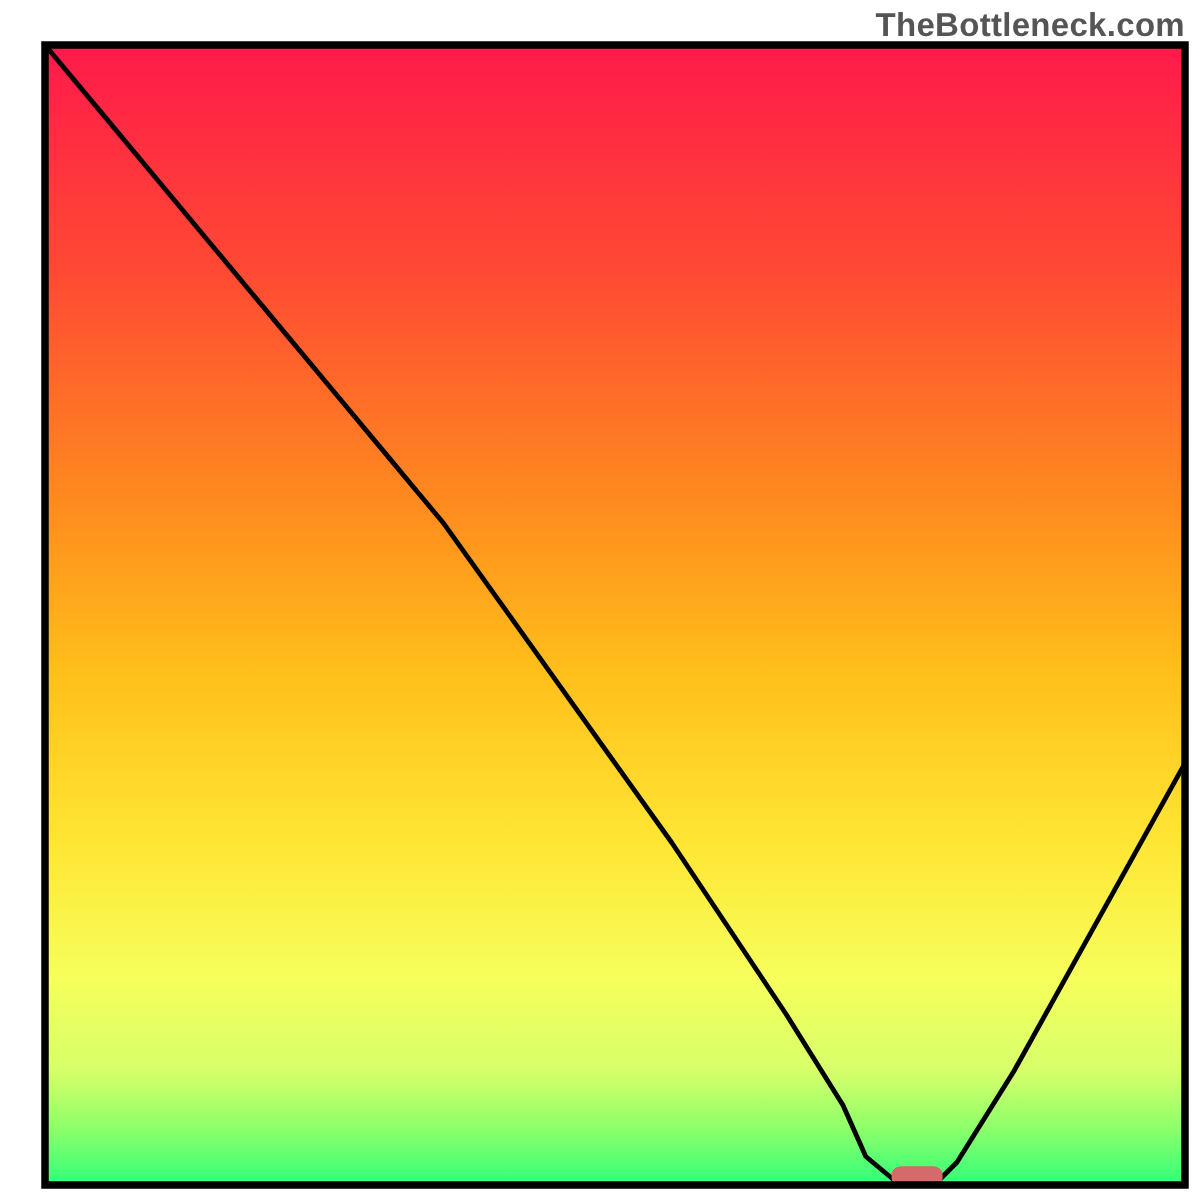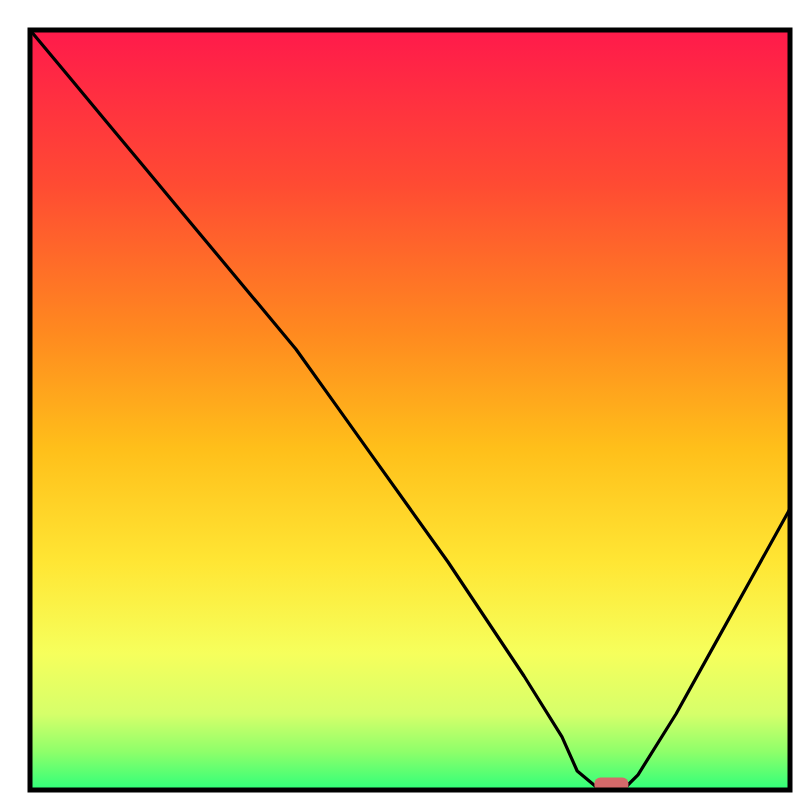--- a/index.html
+++ b/index.html
@@ -29,20 +29,21 @@
     position: absolute;
     top: 0;
     left: 0;
   }
 </style>
 </head>
 <body>
 
 <div class="chart-container">
 
+  <div class="watermark">TheBottleneck.com</div>
 
   <svg class="chart" width="800" height="800" viewBox="0 0 800 800">
     <defs>
       <linearGradient id="bg-grad" x1="0" y1="0" x2="0" y2="1">
       <stop offset="0%" stop-color="#ff1a4b"></stop>
           <stop offset="20%" stop-color="#ff4a33"></stop>
           <stop offset="40%" stop-color="#ff8a1f"></stop>
           <stop offset="55.00000000000001%" stop-color="#ffbf1a"></stop>
           <stop offset="70%" stop-color="#ffe634"></stop>
           <stop offset="82%" stop-color="#f6ff5c"></stop>

